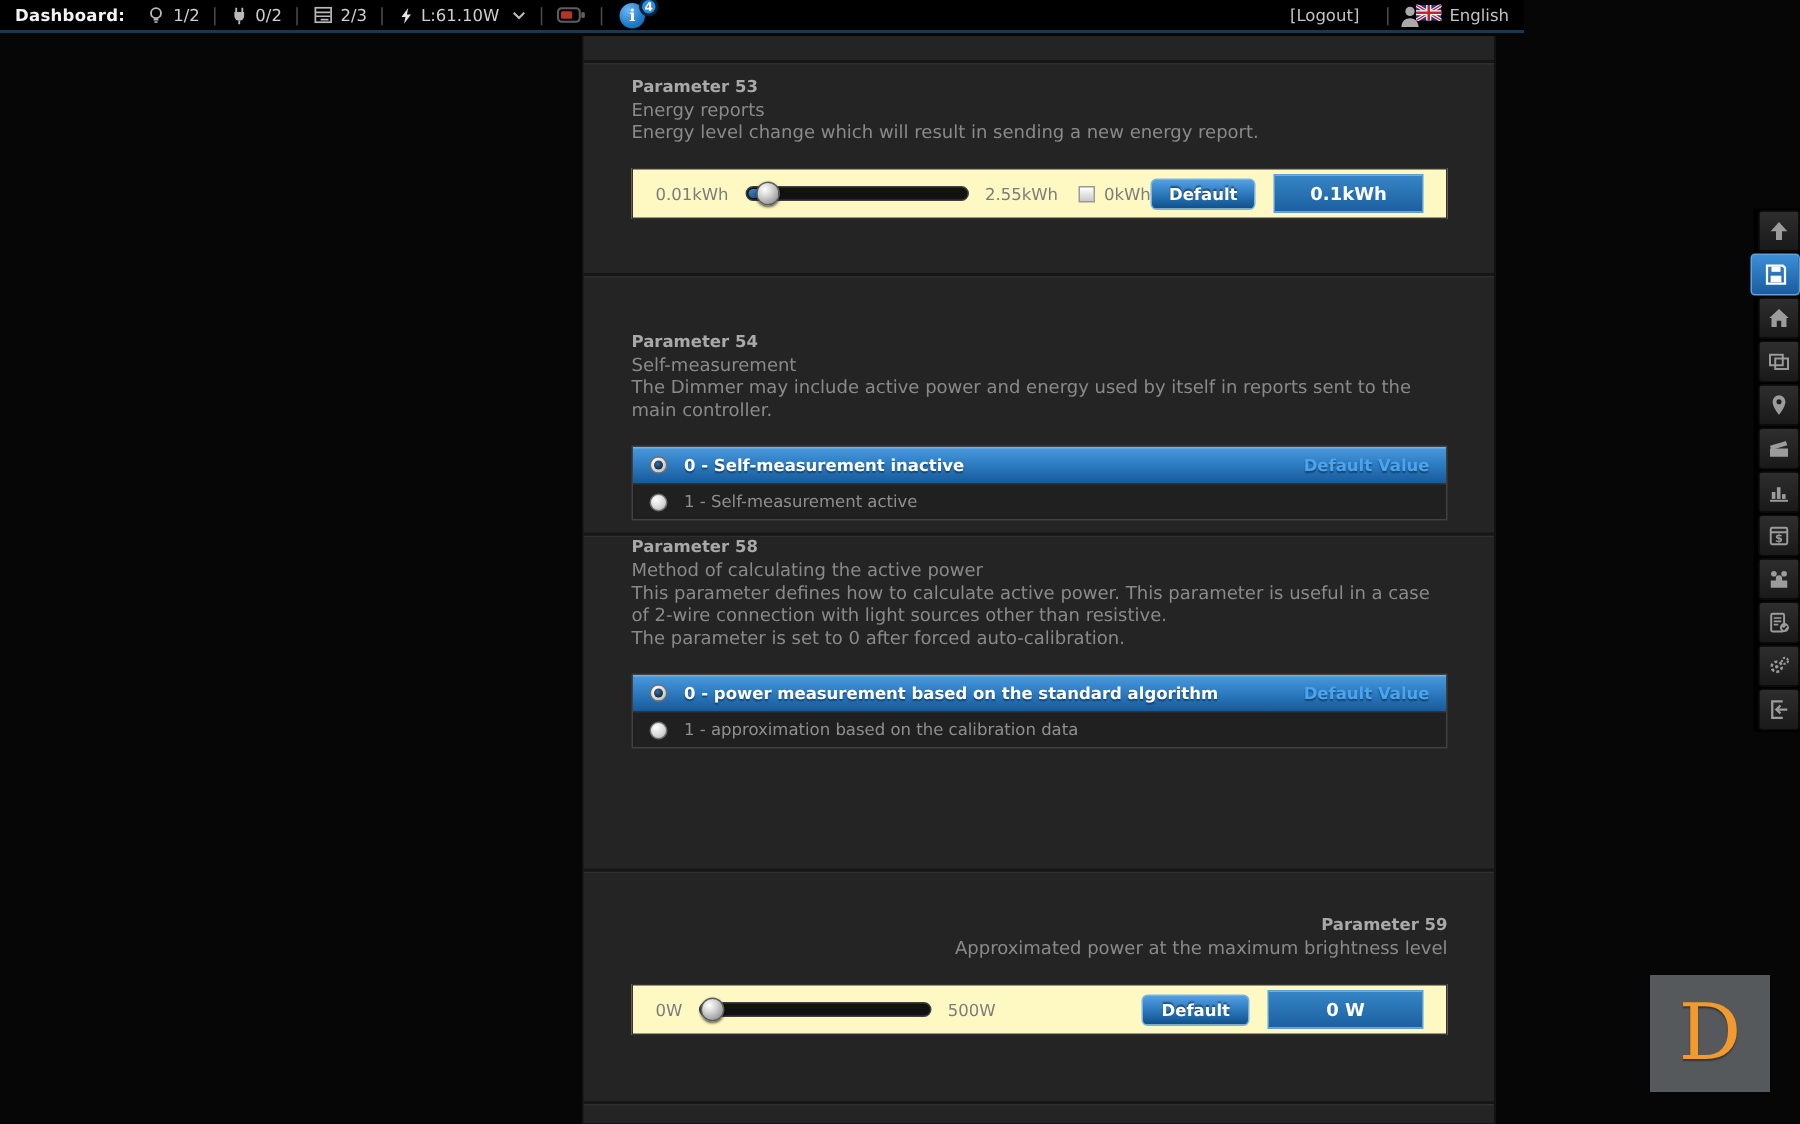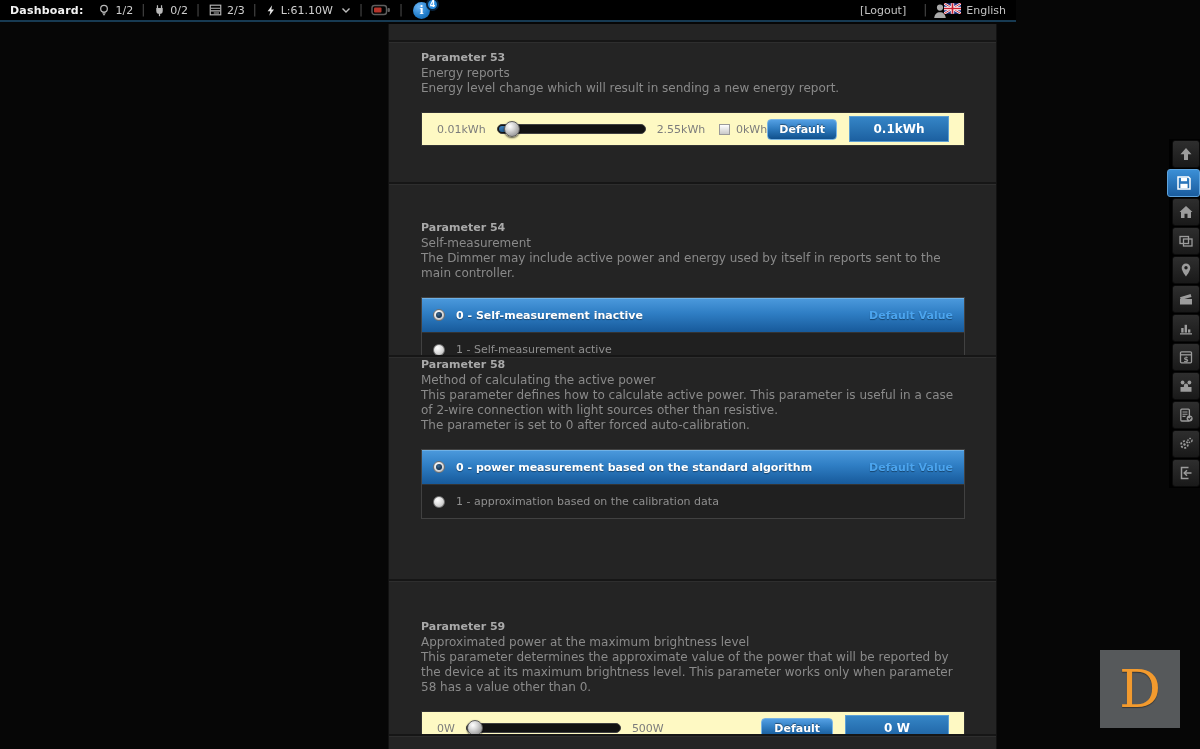--- a/index.html
+++ b/index.html
@@ -33,21 +33,21 @@
   
   .panel { position:absolute; left:388px; top:24px; width:609px; height:725px;
            background:#242424; border-left:1px solid #121212; border-right:1px solid #121212;
            display:flex; flex-direction:column; }
   .section { border-top:2px solid #161616; box-shadow:inset 0 1px 0 #2e2e2e;
              padding:0 31px 0 32px; overflow:hidden; flex:none; }
   .sec-sliver-top { height:16px; border-top:none; box-shadow:none; }
   .sec-53 { height:142px; padding-top:8px; }
   .sec-54 { height:173px; padding-top:36px; }
   .sec-58 { height:224px; }
-  .sec-59 { height:155px; padding-top:38px; }
+  .sec-59 { height:155px; padding-top:28px;text-align:right; }
   .sec-sliver-bottom { flex:1; }
 
   .p-title { font-size:11px; font-weight:bold; color:#a9a9a9; line-height:15px; margin-bottom:1px;}
   .p-line  { font-size:12px; color:#8a8a8a; line-height:15px; }
 
   
   .ctl-row { margin-top:16px; height:34px; background:#fef9c3; border:1px solid #333;
              display:flex; align-items:center; padding:0 15px; }
   .lbl { font-size:11px; color:#7c7c7c; white-space:nowrap; }
   .slider { position:relative; width:155px; height:10px; margin:0 11px; border:1px solid #404040;
@@ -63,21 +63,21 @@
                  background:linear-gradient(#539fe3,#2f7cc0 45%,#10508c); border:1px solid #79b4e4;
                  color:#fff; font-size:11px; font-weight:bold; display:flex; align-items:center;
                  justify-content:center; text-shadow:0 -1px 1px rgba(0,0,0,.45); cursor:pointer; }
   .val-box { margin-left:12px; width:104px; height:26px;
              background:linear-gradient(#3585c6,#1c60a0); border:1px solid #5d9fd3;
              color:#fff; font-size:12px; font-weight:bold; display:flex; align-items:center;
              justify-content:center; }
 
   
   .radio-list { margin-top:16px; border:1px solid #414141; background:#202020; }
-  .radio-row { height:34px; display:flex; align-items:center; padding:0 11px;
+  .radio-row { height:24px; display:flex; align-items:center; padding:0 11px;
                border-top:1px solid #333; font-size:11px; color:#8f8f8f; cursor:pointer; }
   .radio-row:first-child { border-top:none; }
   .radio-row.selected { background:linear-gradient(#4c9add,#2f7ec4 45%,#175a9b);
                         box-shadow:inset 0 1px 0 #6fb1e6; color:#fff; font-weight:bold;
                         text-shadow:0 1px 1px rgba(0,0,0,.4); }
   .radio { width:12px; height:12px; border-radius:50%; margin-right:11px; flex:none;
            background:radial-gradient(circle at 35% 30%, #ffffff, #d9d9d9 55%, #ababab);
            border:1px solid #6f6f6f; display:flex; align-items:center; justify-content:center; }
   .radio .dot { display:none; width:6px; height:6px; border-radius:50%;
                 background:radial-gradient(circle at 40% 35%, #3d6a93, #122f4c 70%); }
@@ -251,21 +251,20 @@
       <div class="radio-row">
         <span class="radio"></span>
         <span>1 - approximation based on the calibration data</span>
       </div>
     </div>
   </div>
 
   <div class="section sec-59">
     <div class="p-title">Parameter 59</div>
     <div class="p-line">Approximated power at the maximum brightness level</div>
-    <div class="p-line">This parameter determines the approximate value of the power that will be reported by the device at its maximum brightness level. This parameter works only when parameter 58 has a value other than 0.</div>
     <div class="ctl-row">
       <span class="lbl">0W</span>
       <span class="slider">
         <span class="slider-fill" style="width: calc(0% + 10px);"></span>
         <span class="slider-handle" style="left: calc(0%);"></span>
       </span>
       <span class="lbl">500W</span>
       <span class="btn-default">Default</span>
       <span class="val-box">0 W</span>
     </div>

